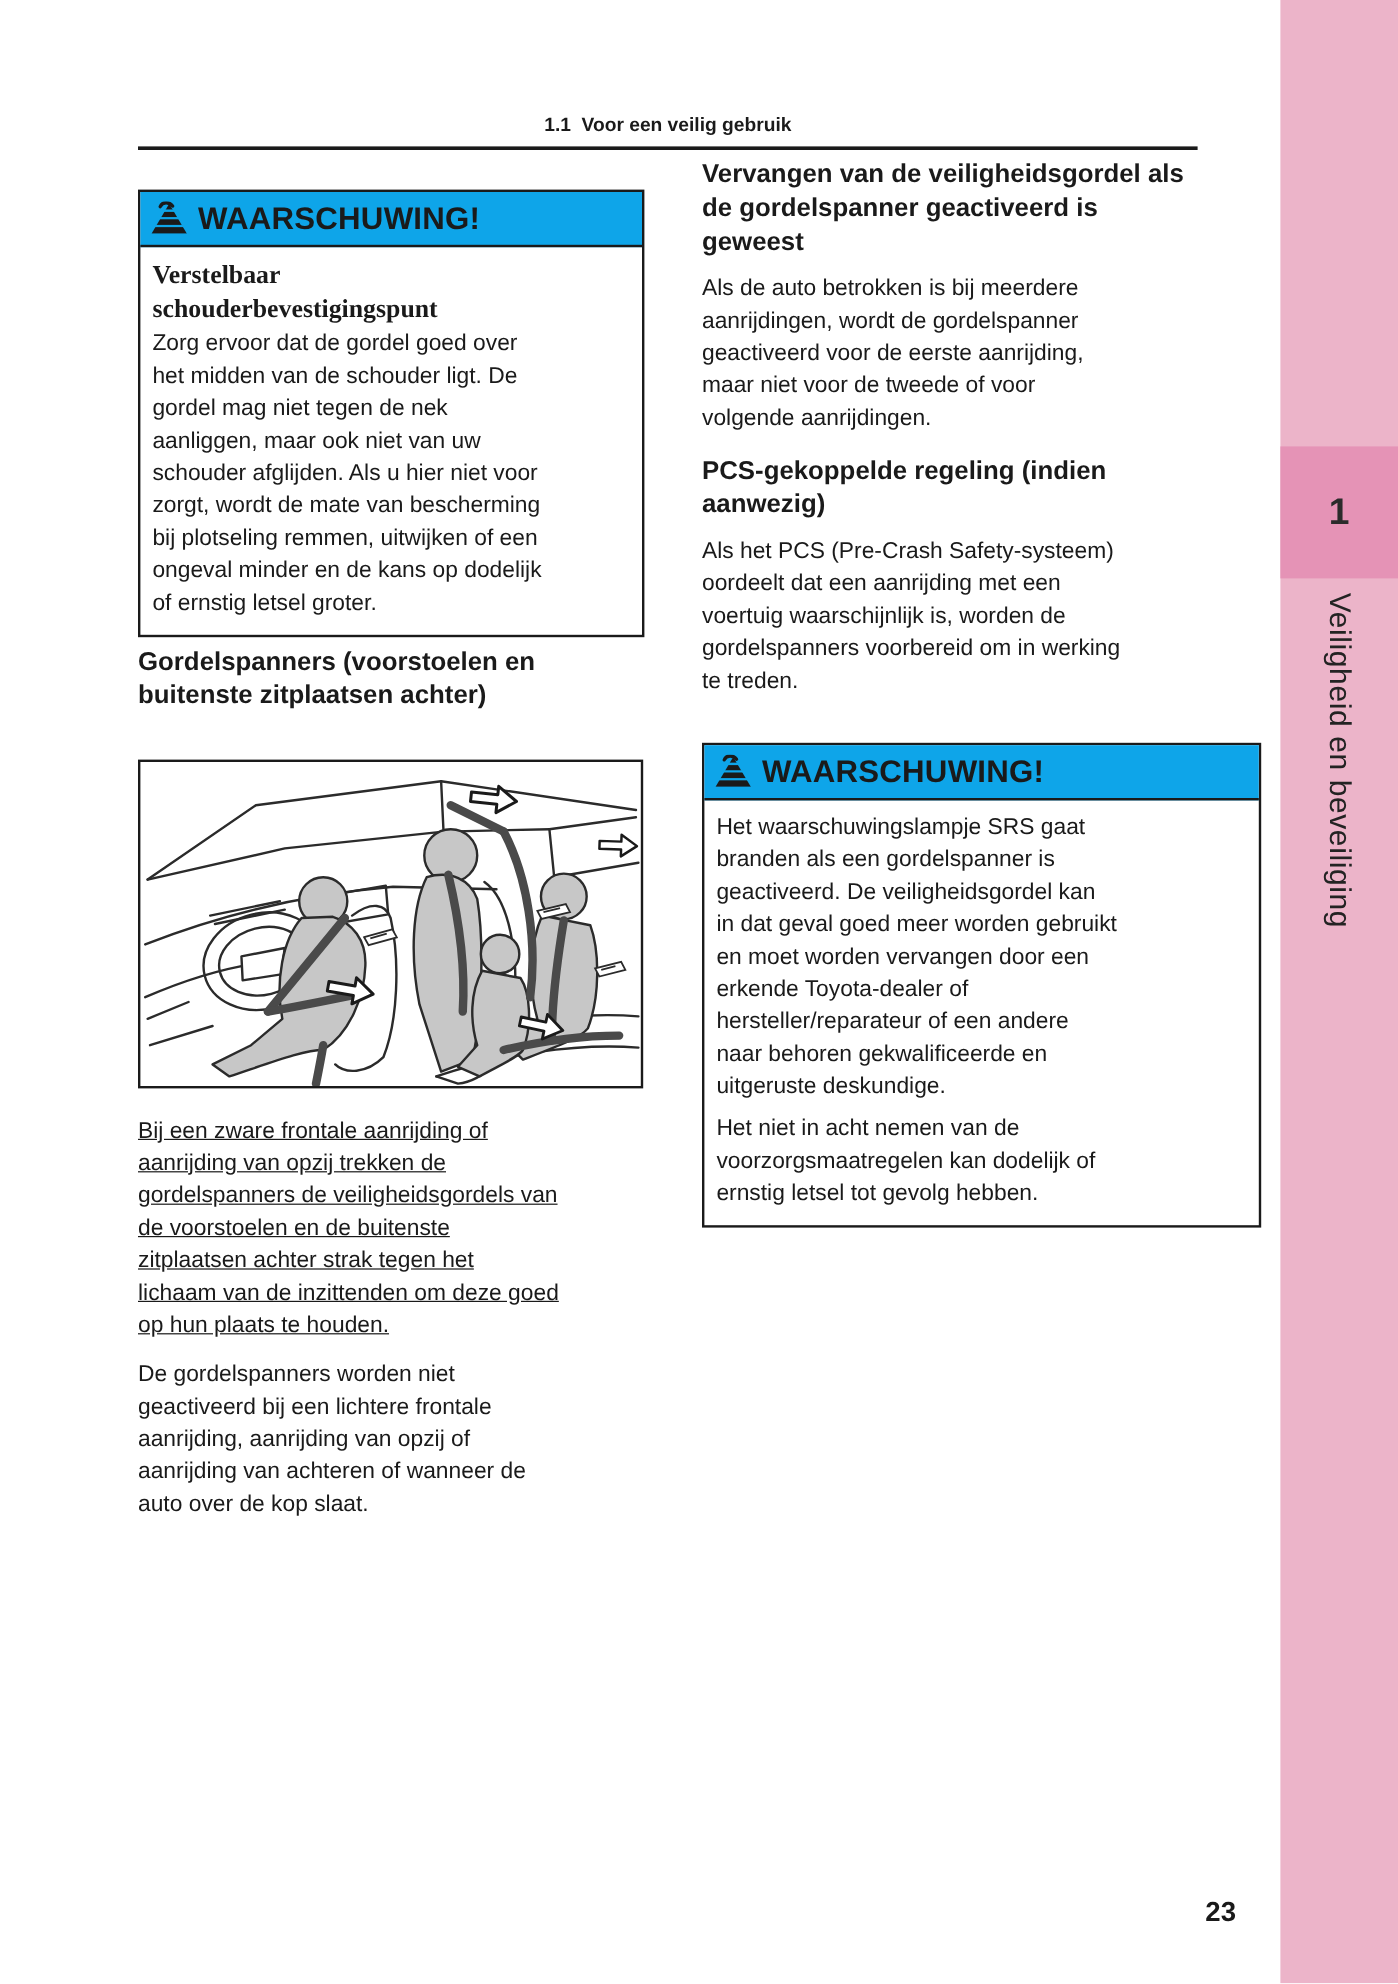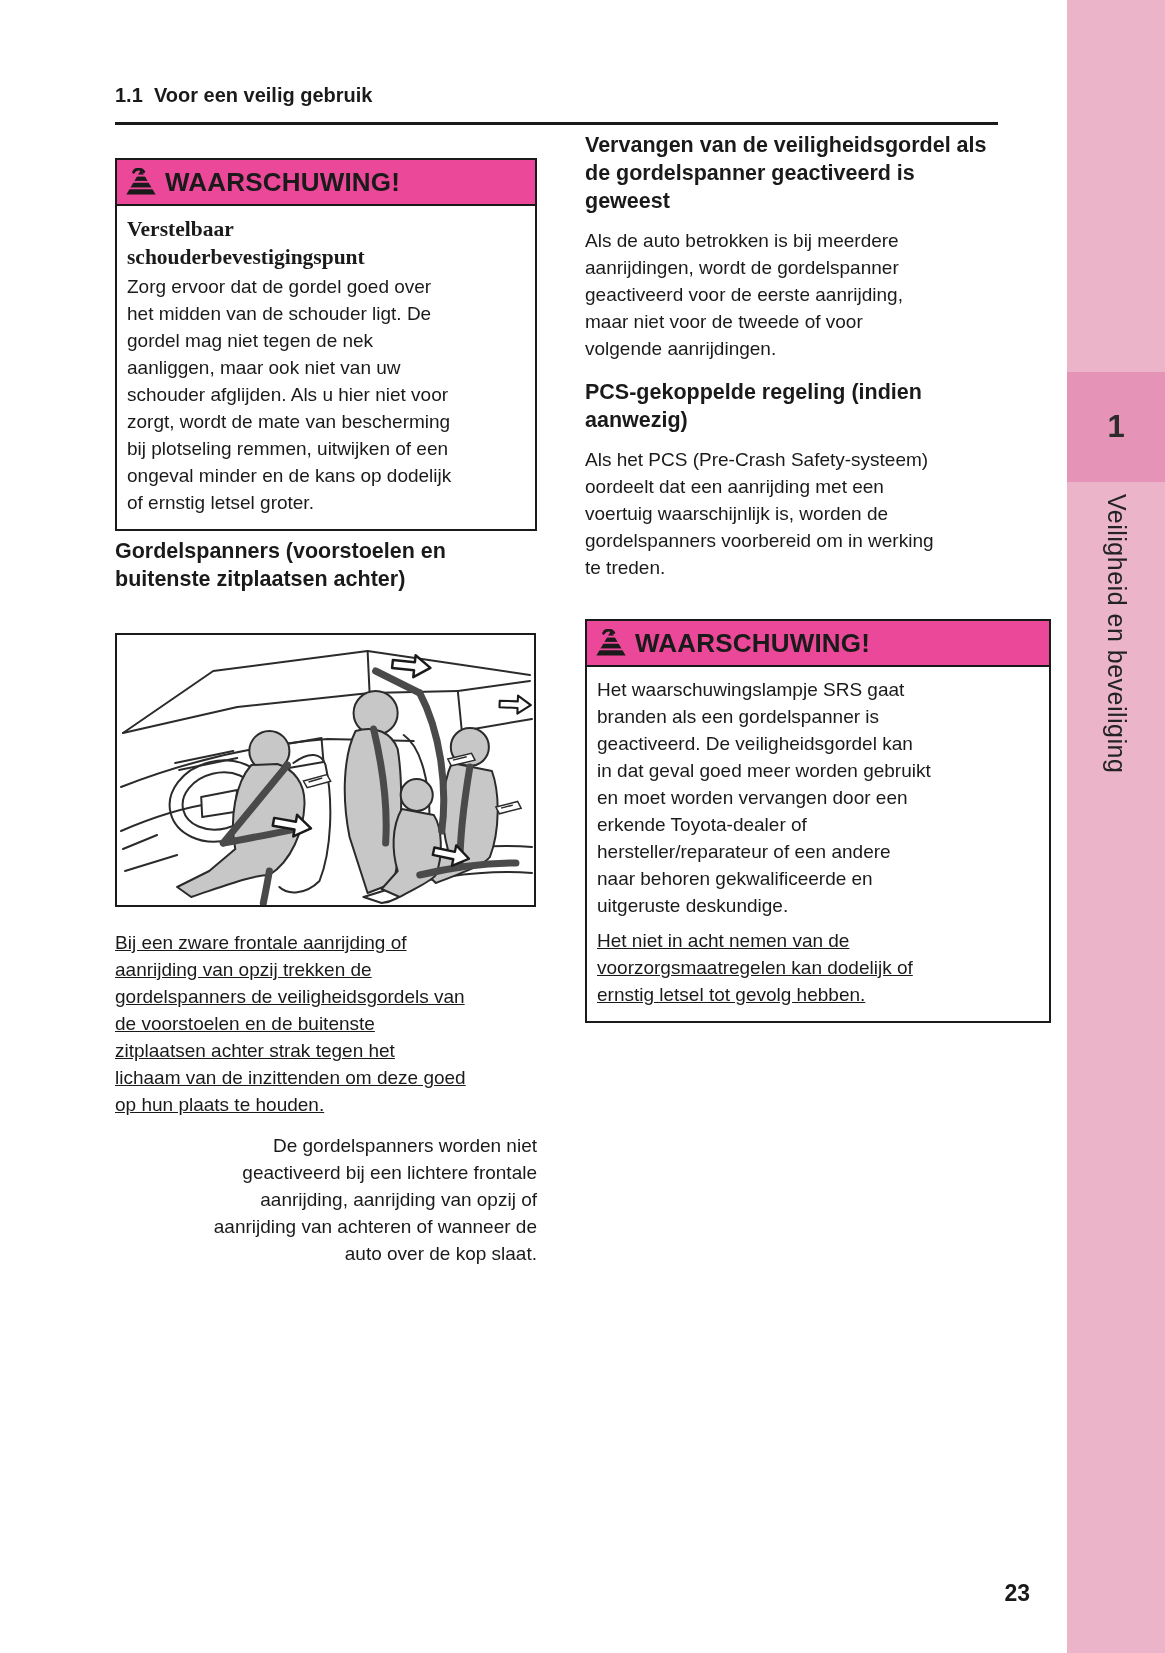--- a/index.html
+++ b/index.html
@@ -29,63 +29,63 @@
     width:98px;height:640px;
     writing-mode:vertical-rl;
     display:flex;align-items:center;
     justify-content:flex-start;
     font-size:25px;color:#232323;
     letter-spacing:0.5px;
     padding-top:2px;
   }
   
   .page-header{
-    position:absolute;left:115px;top:84px;width:883px;
-    text-align:left;
-    font-size:20px;font-weight:bold;
+    position:absolute;left:115px;top:96px;width:883px;
+    text-align:center;
+    font-size:16px;font-weight:bold;
     white-space:pre;
   }
   .header-rule{
     position:absolute;left:115px;top:122px;width:883px;height:3px;
     background:#1a1a1a;
   }
   
   .col-left{position:absolute;left:115px;top:158px;width:422px;}
   .col-right{position:absolute;left:585px;top:131px;width:466px;}
   .ml{white-space:pre;}
   .body-text{font-size:19px;line-height:27px;}
   .bold-head{font-size:21.5px;line-height:28px;font-weight:bold;}
   
   .warn-box{border:2.5px solid #1a1a1a;background:#ffffff;}
   .warn-header{
-    background:#ec4899;
+    background:#0ea5e9;
     border-bottom:2.5px solid #1a1a1a;
     display:flex;align-items:center;gap:8px;
     padding:4px 8px;height:36px;
   }
   .warn-title{font-size:26px;font-weight:bold;letter-spacing:0.2px;}
   .warn-body{padding:9px 10px 13px 10px;}
   .warn-body .bold-head{margin-bottom:2px;font-family:Liberation Serif, serif;}
   .warn-icon{flex:0 0 auto;display:block;}
   
   .section-heading{margin-top:6px;}
   .illu-frame{
     margin-top:40px;
     border:2.5px solid #1a1a1a;
     width:417px;height:270px;
     background:#ffffff;
   }
   .illu-frame svg{display:block;width:100%;height:100%;}
   .para{margin-top:22px;text-decoration:underline;}
-  .para2{margin-top:14px;text-align:right;}
+  .para2{margin-top:14px;}
   
   .col-right .p-after-head{margin-top:12px;}
   .col-right .head-2{margin-top:16px;}
   .col-right .warn-box{margin-top:38px;}
-  .warn-para2{margin-top:8px;text-decoration:underline;}
+  .warn-para2{margin-top:8px;}
   
   .page-num{
     position:absolute;top:1580px;left:98px;width:932px;
     text-align:right;font-size:23px;font-weight:bold;
   }
 </style>
 </head>
 <body>
 
 <div class="page">

